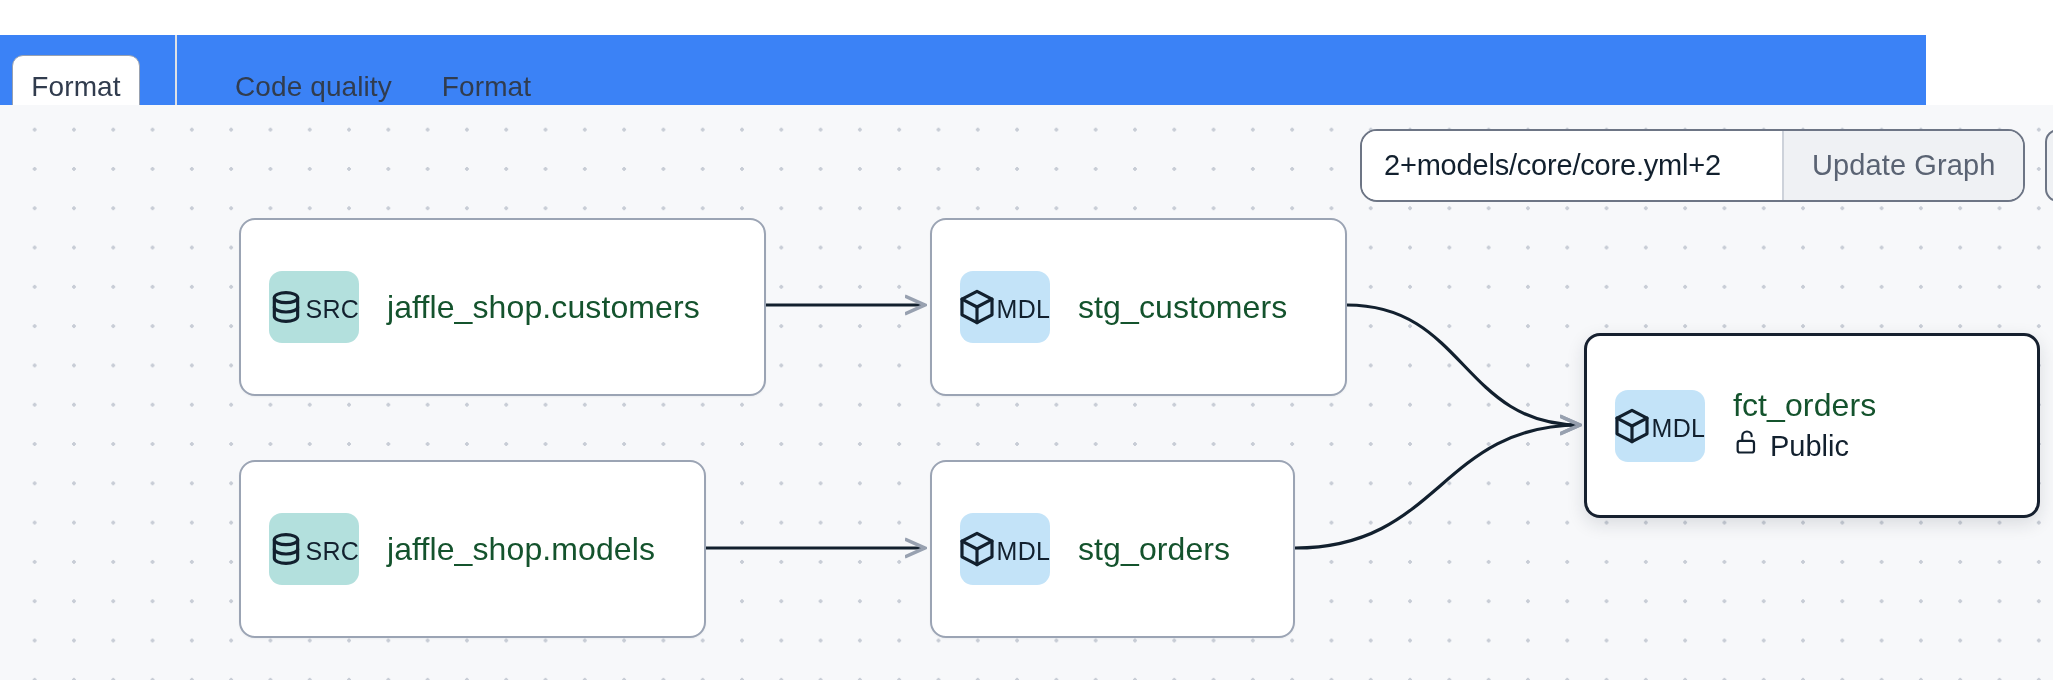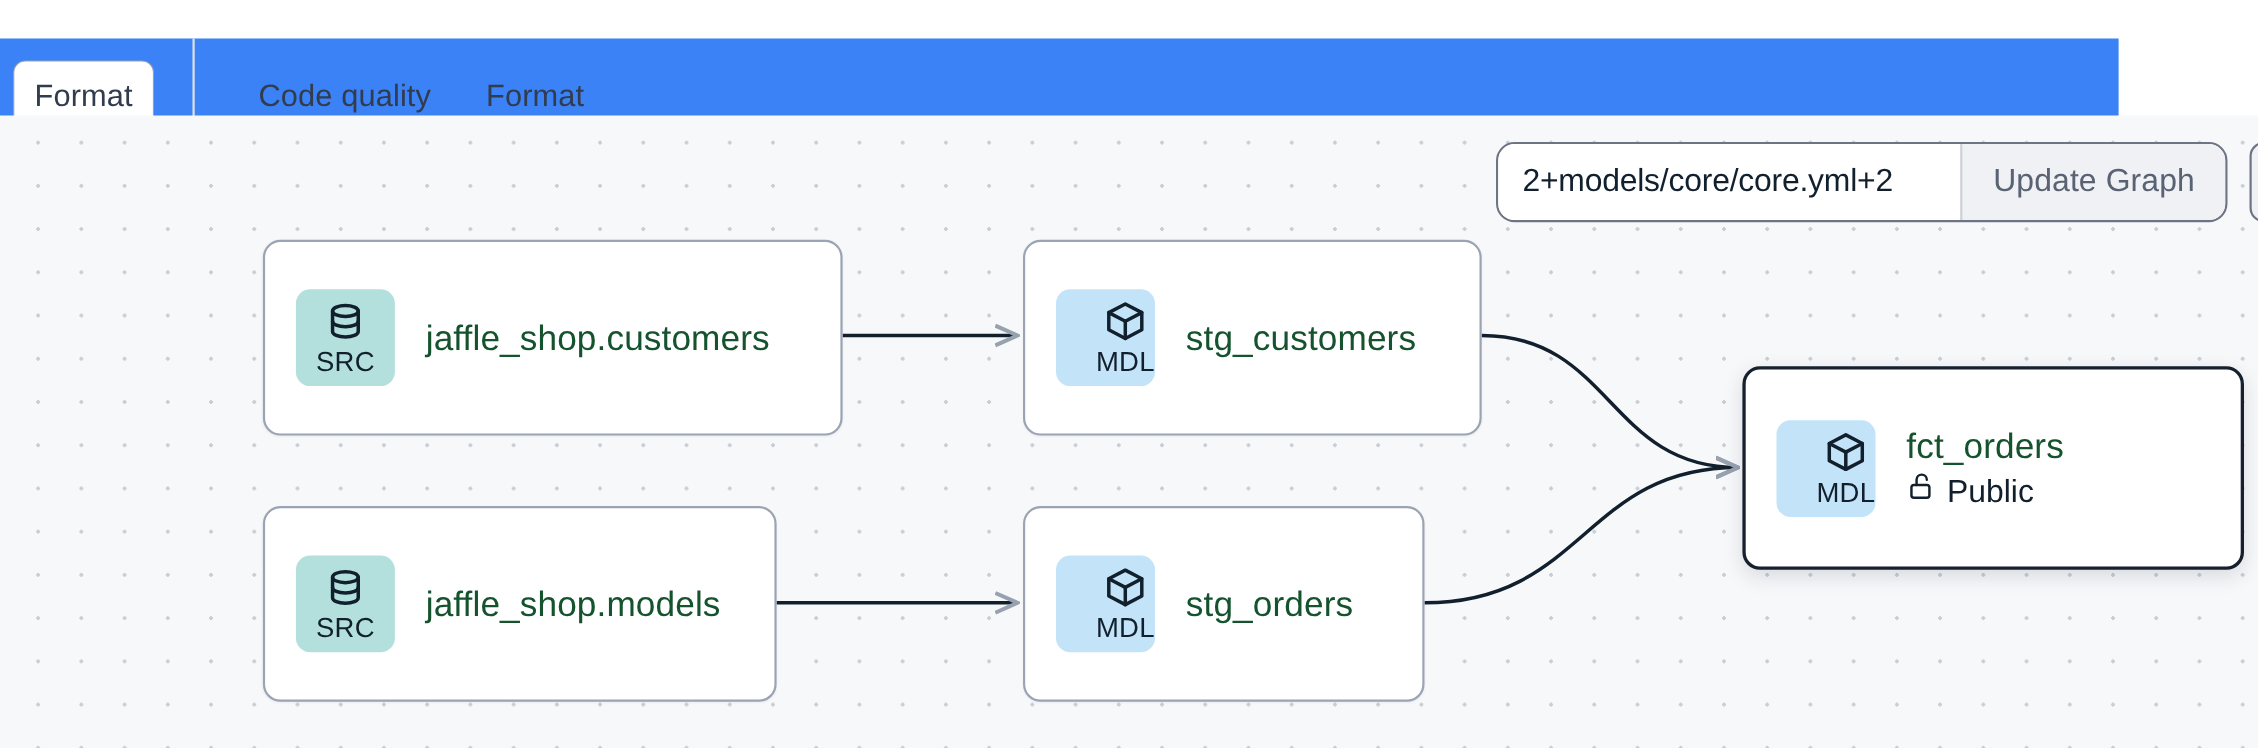--- a/index.html
+++ b/index.html
@@ -79,24 +79,24 @@
     border-radius: 16px;
     display: flex; align-items: center;
     box-shadow: 0 1px 2px rgba(20,30,50,.05);
     cursor: pointer;
   }
   .node.selected {
     border: 3.5px solid #16202f;
     box-shadow: 0 6px 18px rgba(20,30,50,.13);
   }
   .badge {
-    width: 90px; height: 88px;
+    width: 90px; height: 72px;
     border-radius: 13px;
-    display: flex; flex-direction: column;
-    align-items: center; justify-content: center;
+    display: flex; flex-direction: row;
+    align-items: center; justify-content: flex-end;
     flex: 0 0 auto;
     margin-left: 28px;
   }
   .badge.src { background: #b3e0dd; }
   .badge.mdl { background: #c3e3f8; padding-left: 36px; }
   .badge svg { display: block; }
   .badge-text {
     font-size: 25px;
     color: #12202e;
     line-height: 1;

